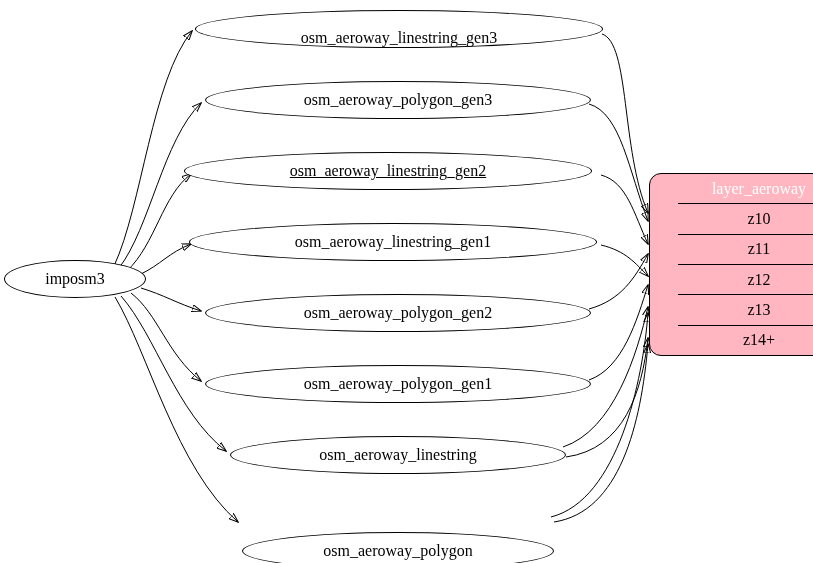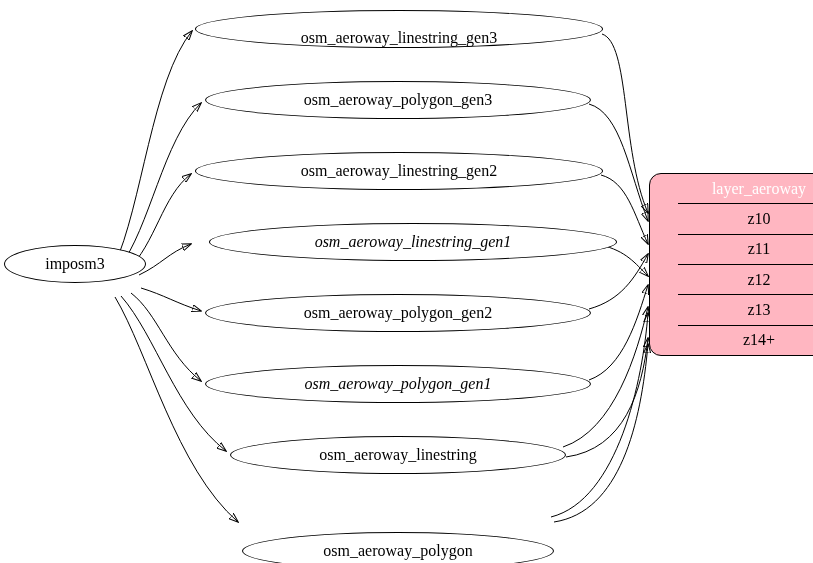--- a/index.html
+++ b/index.html
@@ -92,45 +92,45 @@
     <path d="M 601 175 C 627 182, 634 214, 648 244" marker-end="url(#arrowhead)"></path>
     <path d="M 601 245 C 626 251, 635 263, 648 276" marker-end="url(#arrowhead)"></path>
     <path d="M 589 309 C 621 300, 634 279, 648 254" marker-end="url(#arrowhead)"></path>
     <path d="M 589 380 C 623 368, 637 320, 648 285" marker-end="url(#arrowhead)"></path>
     <path d="M 563 447 C 614 430, 637 354, 648 307" marker-end="url(#arrowhead)"></path>
     <path d="M 566 457 C 624 449, 642 392, 648 338" marker-end="url(#arrowhead)"></path>
     <path d="M 551 517 C 618 500, 643 380, 648 313" marker-end="url(#arrowhead)"></path>
     <path d="M 554 522 C 620 512, 641 424, 648 344" marker-end="url(#arrowhead)"></path>
   </svg>
 
-  <div class="node-ellipse" style="left:4px; top:245px; width:142px; height:38px;">
+  <div class="node-ellipse" style="left:4px; top:260px; width:142px; height:38px;">
     <span>imposm3</span>
   </div>
 
   <div class="node-ellipse" style="left:195px; top:10px; width:408px; height:38px;align-items:flex-end;">
     <span>osm_aeroway_linestring_gen3</span>
   </div>
 
   <div class="node-ellipse" style="left:205px; top:81px; width:386px; height:38px;text-align:right;">
     <span>osm_aeroway_polygon_gen3</span>
   </div>
 
-  <div class="node-ellipse" style="left:195px; top:152px; width:408px; height:38px;">
+  <div class="node-ellipse" style="left:184px; top:152px; width:408px; height:38px;text-decoration:underline;">
     <span>osm_aeroway_linestring_gen2</span>
   </div>
 
-  <div class="node-ellipse" style="left:209px; top:223px; width:408px; height:38px;font-style:italic;">
+  <div class="node-ellipse" style="left:189px; top:223px; width:408px; height:38px;">
     <span>osm_aeroway_linestring_gen1</span>
   </div>
 
   <div class="node-ellipse" style="left:205px; top:294px; width:386px; height:38px;justify-content:center;">
     <span>osm_aeroway_polygon_gen2</span>
   </div>
 
-  <div class="node-ellipse" style="left:205px; top:365px; width:386px; height:38px;font-style:italic;">
+  <div class="node-ellipse" style="left:205px; top:365px; width:386px; height:38px;">
     <span>osm_aeroway_polygon_gen1</span>
   </div>
 
   <div class="node-ellipse" style="left:230px; top:436px; width:336px; height:38px;">
     <span>osm_aeroway_linestring</span>
   </div>
 
   <div class="node-ellipse" style="left:242px; top:532px; width:312px; height:38px;">
     <span>osm_aeroway_polygon</span>
   </div>

